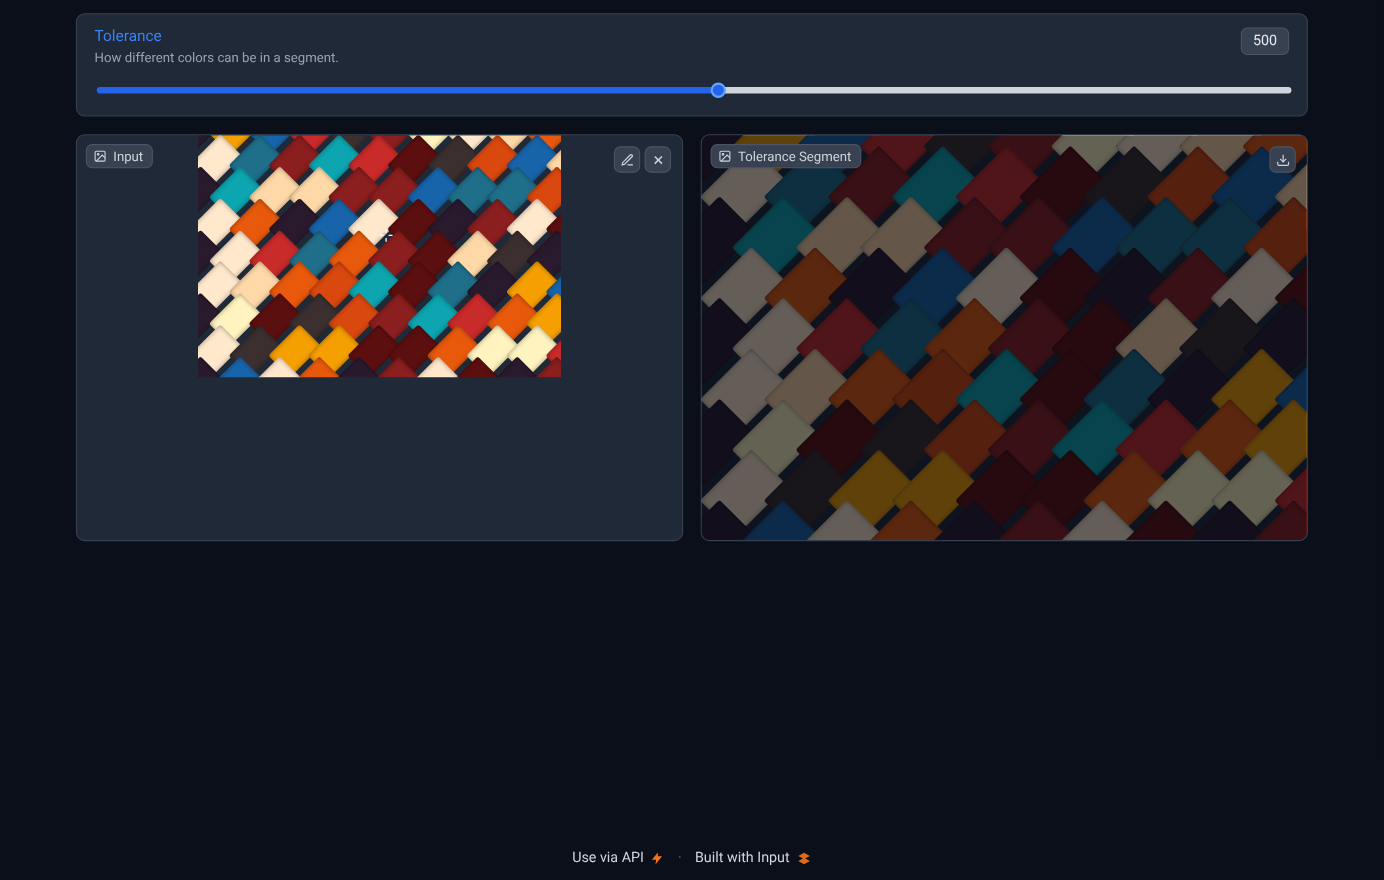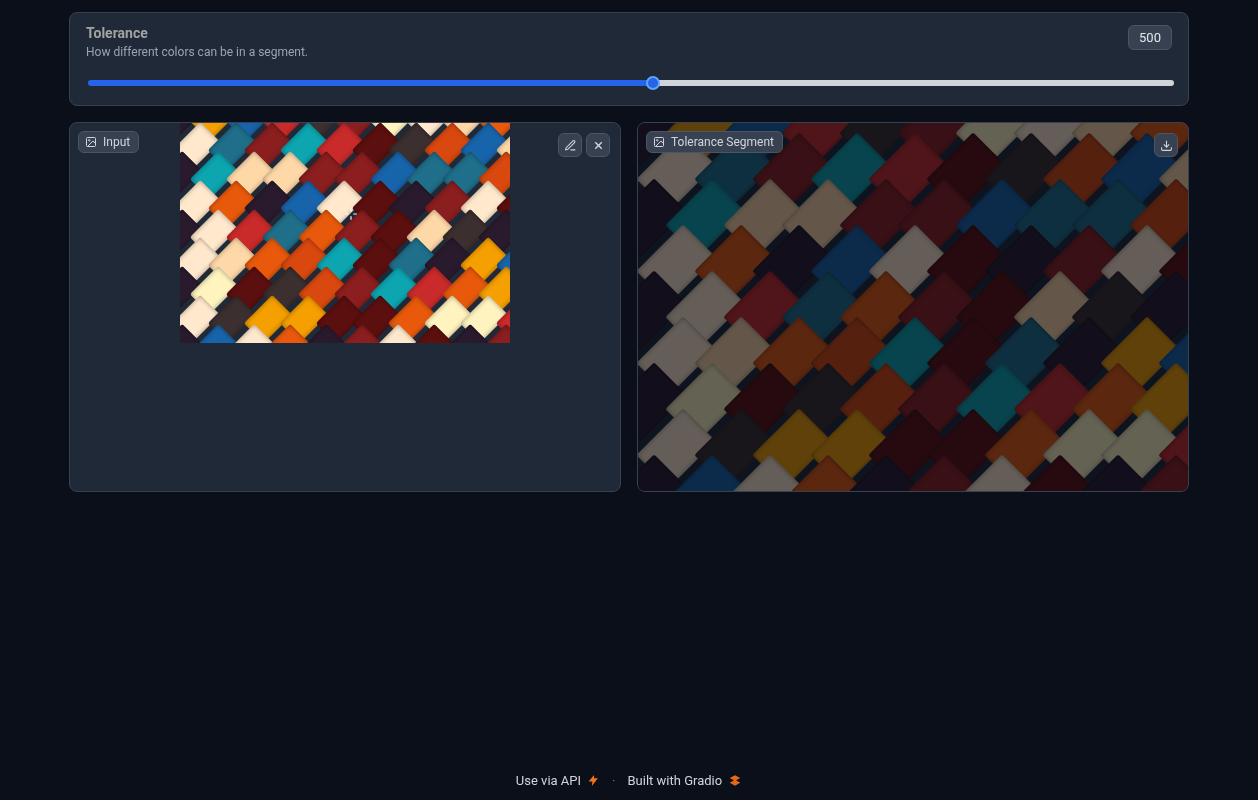--- a/index.html
+++ b/index.html
@@ -31,23 +31,23 @@
     border-radius: 8px;
     padding: 12px 16px 16px 16px;
     position: relative;
   }
   .tol-header {
     display: flex;
     align-items: flex-start;
     justify-content: space-between;
   }
   .tol-title {
-    font-weight: 700;
+    font-weight: 400;
     font-size: 14px;
-    color: #a3a3a3;
+    color: #3b82f6;
   }
   .tol-desc {
     font-size: 12px;
     color: #9ca3af;
     margin-top: 4px;
   }
   .tol-value {
     background: #374151;
     border: 1px solid #4b5563;
     border-radius: 6px;
@@ -527,21 +527,21 @@
     <a>
       <span>Use via API</span>
       <span>
         <svg width="13" height="13" viewBox="0 0 24 24" fill="#f97316">
             <path d="M13 2L3 14h7l-1 8 11-14h-7l0-6z"></path>
           </svg>
       </span>
     </a>
     <span class="dot">·</span>
     <a>
-      <span>Built with Gradio</span>
+      <span>Built with Input</span>
       <span>
         <svg width="14" height="14" viewBox="0 0 24 24">
             <path fill="#f97316" d="M12 2l9 5-9 5-9-5 9-5zm0 8l9 5-9 5-9-5 9-5z" opacity="0.9"></path>
           </svg>
       </span>
     </a>
   </div>
 </div>
 
 </body></html>

